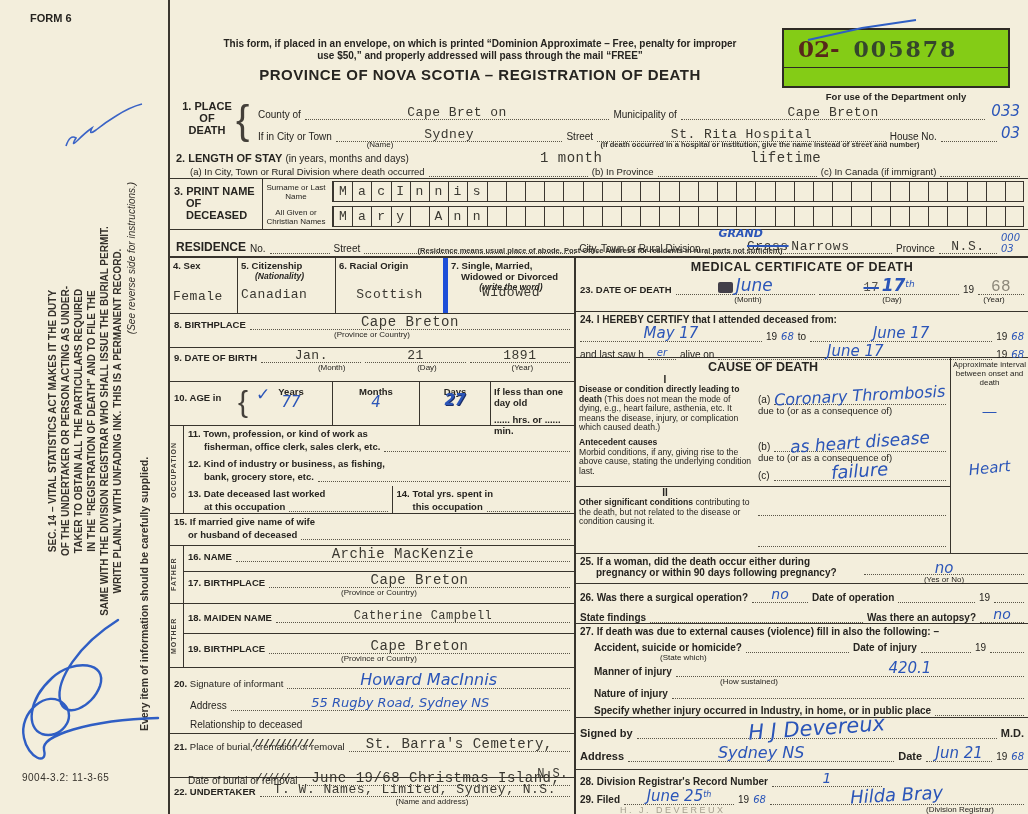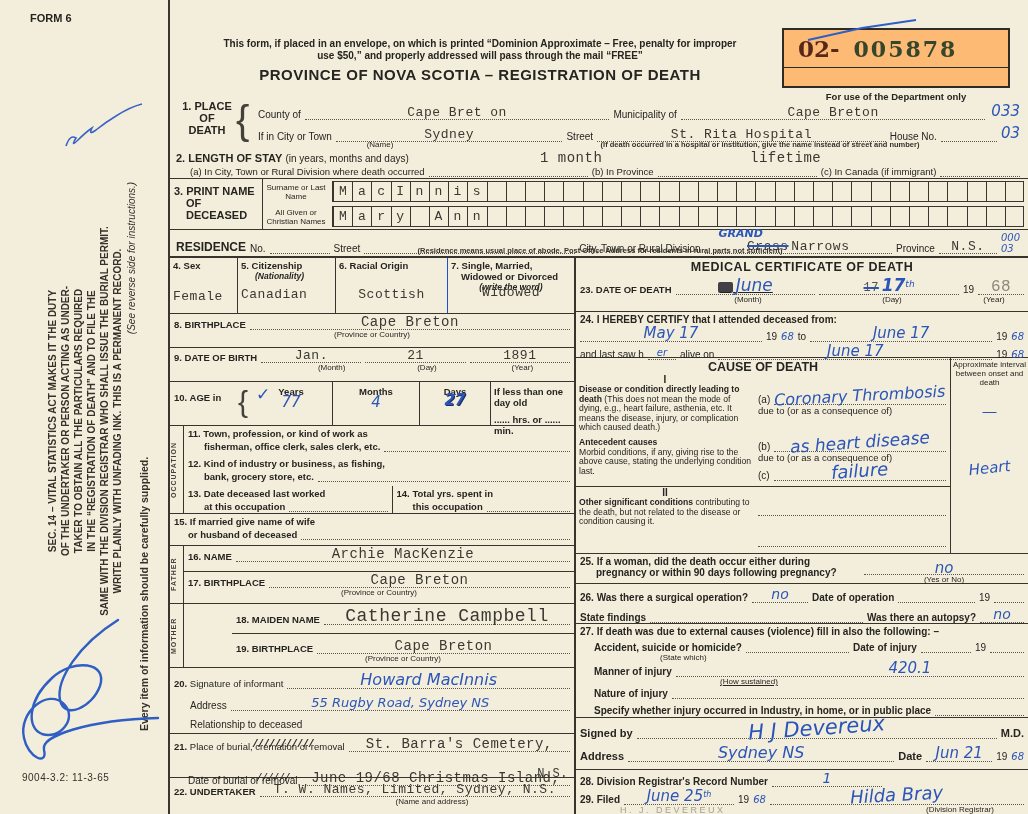--- a/index.html
+++ b/index.html
@@ -19,21 +19,21 @@
   .side{writing-mode:vertical-rl;transform:rotate(180deg);font-size:7px;font-weight:bold;letter-spacing:1px;text-align:center;width:13px;border-left:1px solid #38342d;color:#44403a;}
   .grpbody{flex:1;min-width:0;}
   .grpbody .row:last-child{border-bottom:none;}
   .cells{display:flex;}
   .cells>div{box-sizing:border-box;padding:2px 3px;}
   .lbl{font-size:9.5px;font-weight:bold;}
   .note{font-size:8px;text-align:center;}
   .rot{position:absolute;transform:rotate(-90deg);transform-origin:0 0;}
   .boxes{position:relative;box-sizing:border-box;border:1px solid #3a362f;height:21px;background:repeating-linear-gradient(to right,#3a362f 0 1px,transparent 1px 19.2px);}
   .boxes .t{position:absolute;left:6px;top:2px;font-size:13px;letter-spacing:11.3px;}
-  .serial{position:absolute;box-sizing:border-box;border:2px solid #2e2a24;background:#fdba74;}
+  .serial{position:absolute;box-sizing:border-box;border:2px solid #2e2a24;background:#84cc16;}
   .struck{text-decoration:line-through;text-decoration-thickness:2px;text-decoration-color:#2b55b8;}
   .blob{background:#433f49;color:#433f49;border-radius:2px;padding:0 2px;}
   .pencil{color:#a59f8f;letter-spacing:2.5px;font-size:9px;}
   svg{display:block;}
 </style>
 </head>
 <body>
 
 <div class="paper">
 
@@ -171,21 +171,21 @@
           <div class="cells" style="height:100%;">
             <div style="width:68px;border-right:1px solid #38342d;">
               <div class="lbl"><span>4.</span> <span>Sex</span></div>
               <div class="t" style="font-size:13px;margin-top:18px;">Female</div>
             </div>
             <div style="width:98px;border-right:1px solid #38342d;">
               <div class="lbl"><span>5.</span> <span>Citizenship</span></div>
               <div style="font-size:8.5px;font-style:italic;font-weight:bold;padding-left:14px;">(Nationality)</div>
               <div class="t" style="font-size:13px;margin-top:6px;">Canadian</div>
             </div>
-            <div style="width:112px;border-right:1px solid #1d4ed8;">
+            <div style="width:112px;border-right:5px solid #1d4ed8;">
               <div class="lbl"><span>6.</span> <span>Racial Origin</span></div>
               <div class="t" style="font-size:13px;margin-top:16px;text-align:center;">Scottish</div>
             </div>
             <div style="flex:1;">
               <div class="lbl"><span>7.</span> <span>Single, Married,</span></div>
               <div class="lbl" style="padding-left:10px;">Widowed or Divorced</div>
               <div style="font-size:8.5px;font-style:italic;font-weight:bold;text-align:center;">(write the word)</div>
               <div class="t" style="font-size:13px;margin-top:-7px;text-align:center;">Widowed</div>
             </div>
           </div>
@@ -296,27 +296,27 @@
             <div class="row" style="height:30px;">
               <div class="ln">
                   <span class="lbl"><span>17.</span> <span>BIRTHPLACE</span></span>
               <span class="fl"><span class="t" style="font-size:14px;">Cape Breton</span></span>
                 </div>
               <div class="note">(Province or Country)</div>
             </div>
           </div>
         </div>
 
-        <div class="grp" style="height:64px;gap:48px;">
+        <div class="grp" style="height:64px;">
           <div class="side">MOTHER</div>
           <div class="grpbody">
             <div class="row" style="height:30px;">
               <div class="ln" style="padding-top:4px;">
                   <span class="lbl"><span>18.</span> <span>MAIDEN NAME</span></span>
-              <span class="fl"><span class="t" style="font-size:18px;">Catherine Campbell</span></span>
+              <span class="fl"><span class="t" style="font-size:12px;">Catherine Campbell</span></span>
                 </div>
             </div>
             <div class="row" style="height:33px;">
               <div class="ln" style="padding-top:4px;">
                   <span class="lbl"><span>19.</span> <span>BIRTHPLACE</span></span>
               <span class="fl"><span class="t" style="font-size:14px;">Cape Breton</span></span>
                 </div>
               <div class="note">(Province or Country)</div>
             </div>
           </div>
@@ -360,21 +360,21 @@
           <div class="note" style="padding-left:120px;">(Name and address)</div>
         </div>
       </div>
 
       <div style="flex:1;border-left:2px solid #38342d;box-sizing:border-box;">
 
         <div class="row" style="height:54px;">
           <div class="b" style="text-align:center;font-size:12.5px;letter-spacing:.5px;">MEDICAL CERTIFICATE OF DEATH</div>
           <div class="ln" style="margin-top:4px;">
             <span class="lbl"><span>23.</span> <span>DATE OF DEATH</span></span>
-            <span class="fl" style="position:relative;text-decoration:underline;">
+            <span class="fl" style="position:relative;">
               <span class="blob">&nbsp;&nbsp;&nbsp;&nbsp;</span>
               <span class="hw" style="font-size:17px;">June</span>
             </span>
             <span class="fl">
               <span class="t struck" style="font-size:12px;color:#55524a;">17</span>
               <span class="hw" style="font-size:17px;font-weight:bold;">17</span><sup class="hw" style="font-size:9px;">th</sup>
             </span>
             <span>19</span>
             <span class="flfix" style="width:46px;"><span class="t" style="font-size:16px;color:#8d887a;">68</span></span>
           </div>
@@ -490,21 +490,21 @@
             <span class="b">Date of injury</span>
             <span class="flfix" style="width:50px;"></span>
             <span>19</span>
             <span class="flfix" style="width:34px;"></span>
           </div>
           <div class="note" style="padding-left:80px;text-align:left;">(State which)</div>
           <div class="ln" style="padding-left:14px;">
             <span class="b">Manner of injury</span>
             <span class="fl"><span class="hw" style="font-size:15px;margin-left:120px;">420.1</span></span>
           </div>
-          <div class="note" style="padding-left:140px;text-align:left;text-decoration:underline;">(How sustained)</div>
+          <div class="note" style="padding-left:140px;text-align:left;">(How sustained)</div>
           <div class="ln" style="padding-left:14px;">
             <span class="b">Nature of injury</span>
             <span class="fl"></span>
           </div>
           <div class="ln" style="padding-left:14px;margin-top:4px;">
             <span class="b">Specify whether injury occurred in Industry, in home, or in public place</span>
             <span class="fl"></span>
           </div>
         </div>
 

